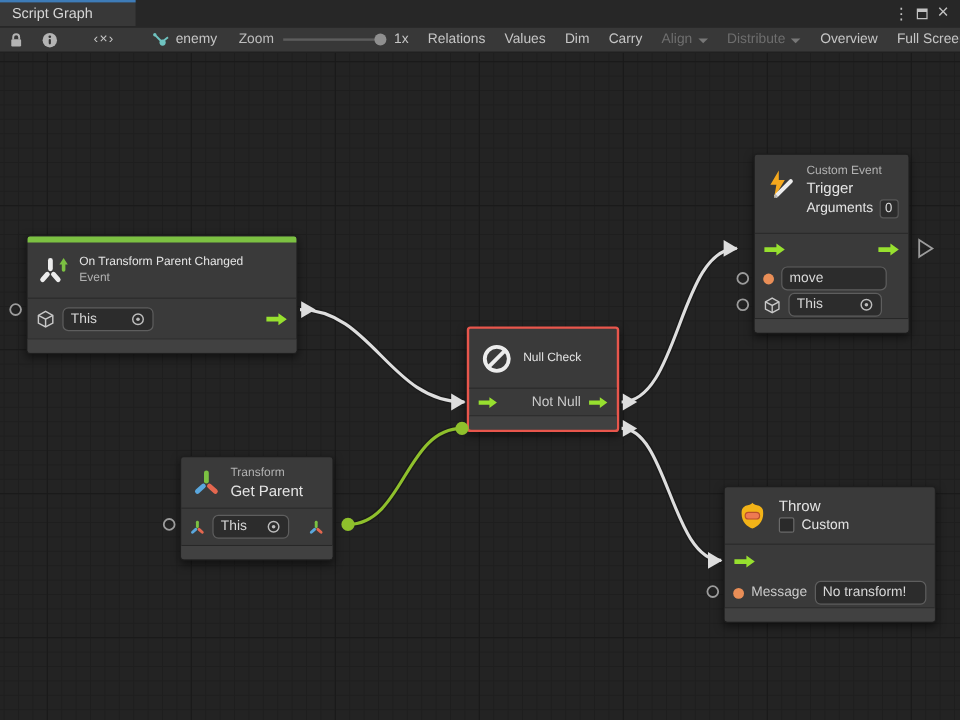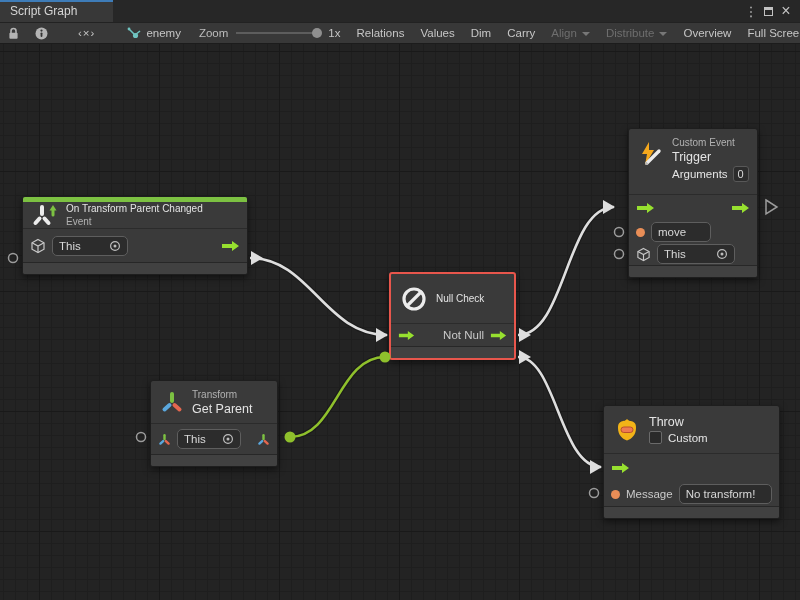--- a/index.html
+++ b/index.html
@@ -46,21 +46,21 @@
     background-position:39px 7px,39px 7px,3px 7px,3px 7px; }
 
   .overlay { position:absolute; left:0; top:0; width:800px; height:556px;
     pointer-events:none; z-index:5; }
 
   
   .node { position:absolute; background:#3a3a3a; border:1px solid #1e1e1e; border-radius:3px;
     box-shadow:0 3px 7px rgba(0,0,0,.5); z-index:2; cursor:default; }
   .node.selected { border:2px solid #e8564c; }
   .accent-bar { height:5px; background:#7cc142; border-radius:2px 2px 0 0; }
-  .n-header { display:flex; align-items:center; gap:8px; padding:0 9px;
+  .n-header { display:flex; align-items:center; gap:8px; padding:10px 9px;
     border-bottom:1px solid #2b2b2b; }
   .n-title { color:#e4e4e4; font-size:10px; }
   .n-title.big { font-size:12.5px; }
   .n-sub { color:#b2b2b2; font-size:10px; margin-top:2px; }
   .n-cat { color:#b2b2b2; font-size:10px; margin-bottom:2px; }
   .n-row { display:flex; align-items:center; padding:0 7px; gap:6px; }
   .n-footer { height:12px; background:#414141; border-top:1px solid #272727; border-radius:0 0 2px 2px; }
   .spacer { flex:1; }
   .port-label { color:#cacaca; font-size:11.5px; }
   .field { background:#2c2c2c; border:1px solid #5e5e5e; border-radius:5px; height:20px;
@@ -321,21 +321,21 @@
         </span>
         <div class="spacer"></div>
         <span class="icon">
           <svg width="19" height="12" viewBox="0 0 19 12">
               <path d="M1 4h10V1l7 5-7 5V8H1Z" fill="#97e02f"></path>
             </svg>
         </span>
       </div>
       <div class="n-row" style="height:22px;">
         <span class="dot orange"></span>
-        <div class="field" style="width:60px;">
+        <div class="field" style="width:88px;">
           <span>move</span>
         </div>
       </div>
       <div class="n-row" style="height:22px;">
         <span class="icon">
           <svg width="15" height="15" viewBox="0 0 16 16" fill="none" stroke="#c8c8c8" stroke-width="1.2">
               <path d="M8 1.5 14 4.8v6.4L8 14.5 2 11.2V4.8Z"></path>
               <path d="M2 4.8 8 8l6-3.2M8 8v6.5"></path>
             </svg>
         </span>

